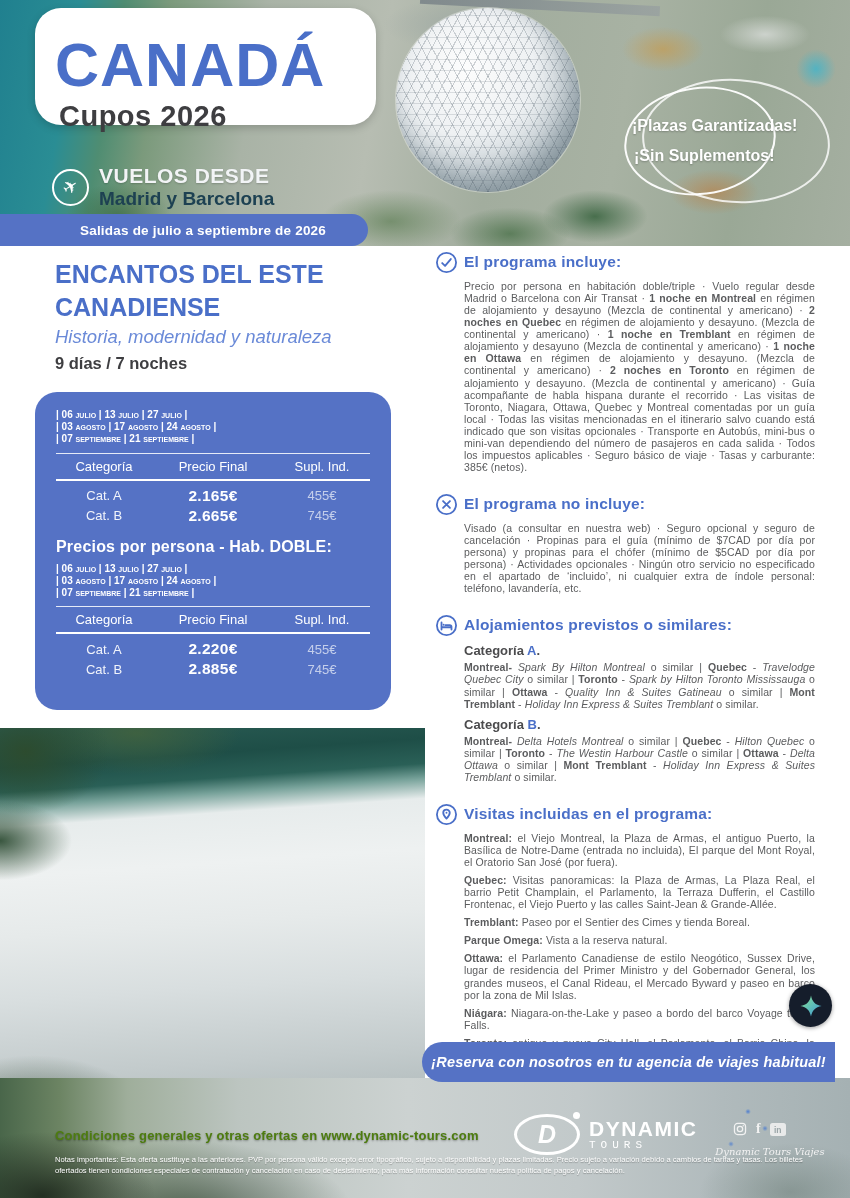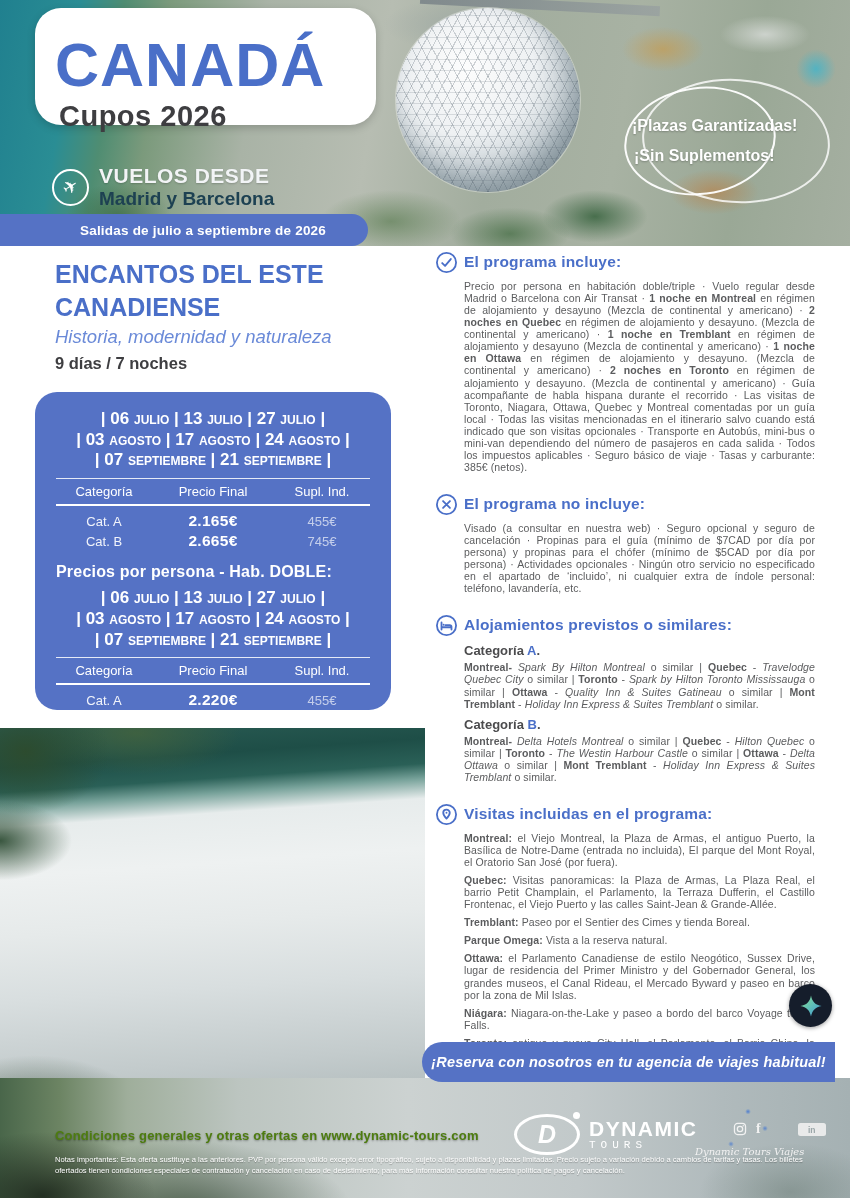--- a/index.html
+++ b/index.html
@@ -60,21 +60,21 @@
 
   
   .tour-title { position:absolute; left:55px; top:258px; font-size:25px; font-weight:bold; color:#4a6fc8; line-height:1.3; }
   .tour-tagline { position:absolute; left:55px; top:326px; font-size:18.5px; font-style:italic; color:#6a8ad8; }
   .tour-duration { position:absolute; left:55px; top:354px; font-size:16.5px; font-weight:bold; color:#3e3e41; }
 
   .price-box { position:absolute; left:35px; top:392px; width:356px; height:318px; background:#5572c5;
     border-radius:22px; padding:17px 21px; color:#fff; }
   .pt { margin-bottom:12px; }
   .pt-heading { font-size:16px; font-weight:bold; margin-bottom:7px; letter-spacing:.2px; }
-  .pt-dates { text-align:center; font-size:17px; font-weight:bold; font-variant:small-caps; line-height:1.22; }
+  .pt-dates { font-size:10px; font-weight:bold; font-variant:small-caps; line-height:1.22; }
   .pt-sep1 { border-top:1px solid rgba(255,255,255,.85); margin-top:7px; }
   .pt-head-row, .pt-row { display:grid; grid-template-columns:96px 1fr 96px; align-items:center; }
   .pt-head-row { font-size:13px; padding:5px 0; color:#fff; }
   .pt-head-row span, .pt-row span { text-align:center; }
   .pt-sep2 { border-top:2px solid #ffffff; margin-bottom:5px; }
   .pt-row { height:20px; }
   .pt-cat { font-size:13px; color:rgba(255,255,255,.92); }
   .pt-price { font-size:15.5px; font-weight:bold; letter-spacing:.3px; }
   .pt-sup { font-size:13px; color:rgba(255,255,255,.65); }
 
@@ -129,23 +129,23 @@
   .brand-ellipse { position:relative; width:66px; height:41px; border:3.5px solid #fff; border-radius:50%;
     display:flex; align-items:center; justify-content:center; }
   .brand-d { font-size:25px; font-weight:bold; font-style:italic; line-height:1; }
   .brand-dot { position:absolute; right:-3px; top:-5px; width:7px; height:7px; background:#fff; border-radius:50%; }
   .brand-name1 { font-size:21px; font-weight:bold; letter-spacing:1.5px; line-height:1; }
   .brand-name2 { font-size:11px; letter-spacing:5px; line-height:1.15;font-family:Liberation Mono, monospace; }
 
   .social { position:absolute; left:733px; top:1122px; display:flex; gap:9px; align-items:center; z-index:4; }
   .soc-svg { width:14px; height:14px; display:block; color:#f2f2f2; }
   .fb-f { color:#f2f2f2; font-size:14px; font-weight:bold; line-height:14px; font-family:"Liberation Serif", serif; }
-  .li-box { width:28px; height:13px; background:#e9eaea; border-radius:2.5px; color:#9aa6a8;
-    font-size:8.5px; font-weight:bold; display:flex; align-items:flex-end; justify-content:center; line-height:1.1;margin-left:28px; }
-  .social-caption { position:absolute; left:695px; top:1146px; width:150px; text-align:left; color:#f2f2f2;
+  .li-box { width:16px; height:13px; background:#e9eaea; border-radius:2.5px; color:#9aa6a8;
+    font-size:8.5px; font-weight:bold; display:flex; align-items:flex-end; justify-content:center; line-height:1.1; }
+  .social-caption { position:absolute; left:695px; top:1146px; width:150px; text-align:center; color:#f2f2f2;
     font-family:"DejaVu Serif", serif; font-style:italic; font-size:10px; z-index:4; }
 </style>
 </head>
 <body>
 
 <div class="page">
 
   <div class="hero">
     <div class="hero-bg"></div>
     <div class="bridge"></div>

